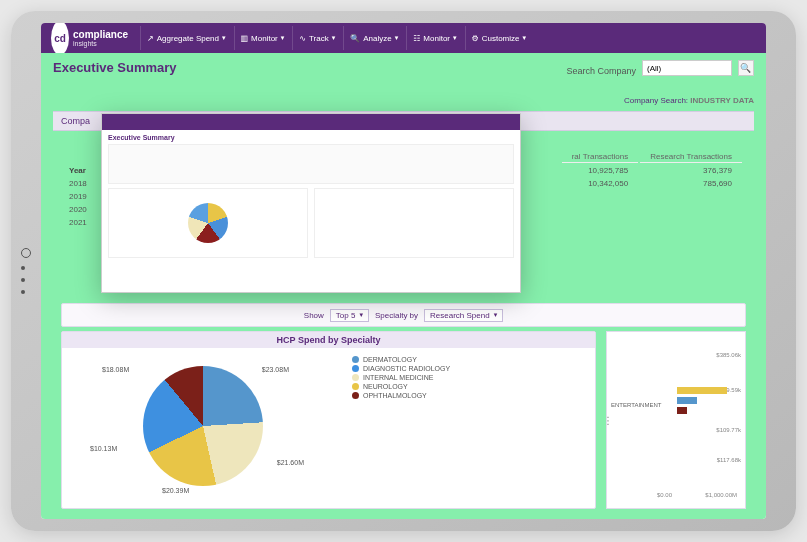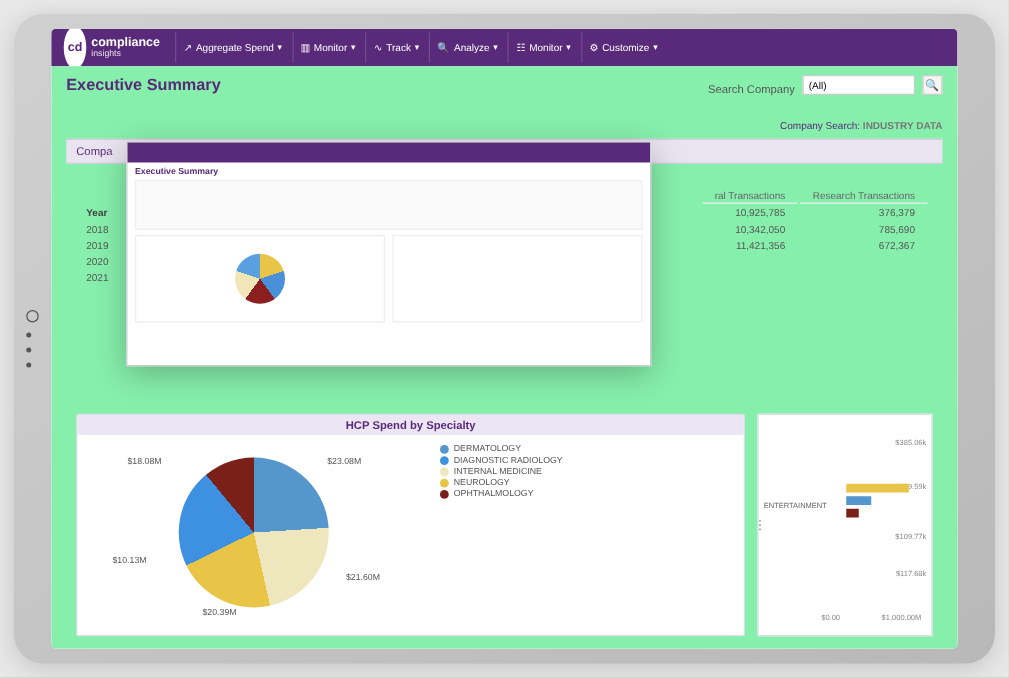--- a/index.html
+++ b/index.html
@@ -360,41 +360,49 @@
           <th>Research Transactions</th>
         </tr>
         <tr>
               <td>10,925,785</td>
               <td>376,379</td>
             </tr>
         <tr>
               <td>10,342,050</td>
               <td>785,690</td>
             </tr>
-        <tr>
-              <td>11,421,356</td>
-              <td>672,367</td>
-            </tr>
       </tbody>
         </table>
 
       <div class="popup">
         <div class="popup-nav"></div>
         <div class="popup-body">
           <div style="color:#5a2a7a;font-weight:bold;font-size:7px;margin-bottom:3px">Executive Summary</div>
           <div style="height:40px;border:1px solid #eee;background:#fafafa;margin-bottom:4px"></div>
           <div class="mini-row">
             <div style="flex:1;border:1px solid #eee;height:70px;display:flex;align-items:center;justify-content:center">
               <div class="mini-pie"></div>
             </div>
             <div style="flex:1;border:1px solid #eee;height:70px"></div>
           </div>
         </div>
       </div>
 
+      <div class="controls-row">
+        <span>Show</span>
+        <div class="sel">
+          <span>Top 5</span>
+          <span class="caret">▾</span>
+        </div>
+        <span>Specialty by</span>
+        <div class="sel">
+          <span>Research Spend</span>
+          <span class="caret">▾</span>
+        </div>
+      </div>
 
       <div class="panel">
         <div class="panel-h">HCP Spend by Specialty</div>
         <div class="chart-area">
           <div class="pie-wrap">
             <div class="big-pie"></div>
             <div class="slice-label" style="top:18px;right:55px">$23.08M</div>
             <div class="slice-label" style="bottom:38px;right:40px">$21.60M</div>
             <div class="slice-label" style="bottom:10px;left:100px">$20.39M</div>
             <div class="slice-label" style="bottom:52px;left:28px">$10.13M</div>

